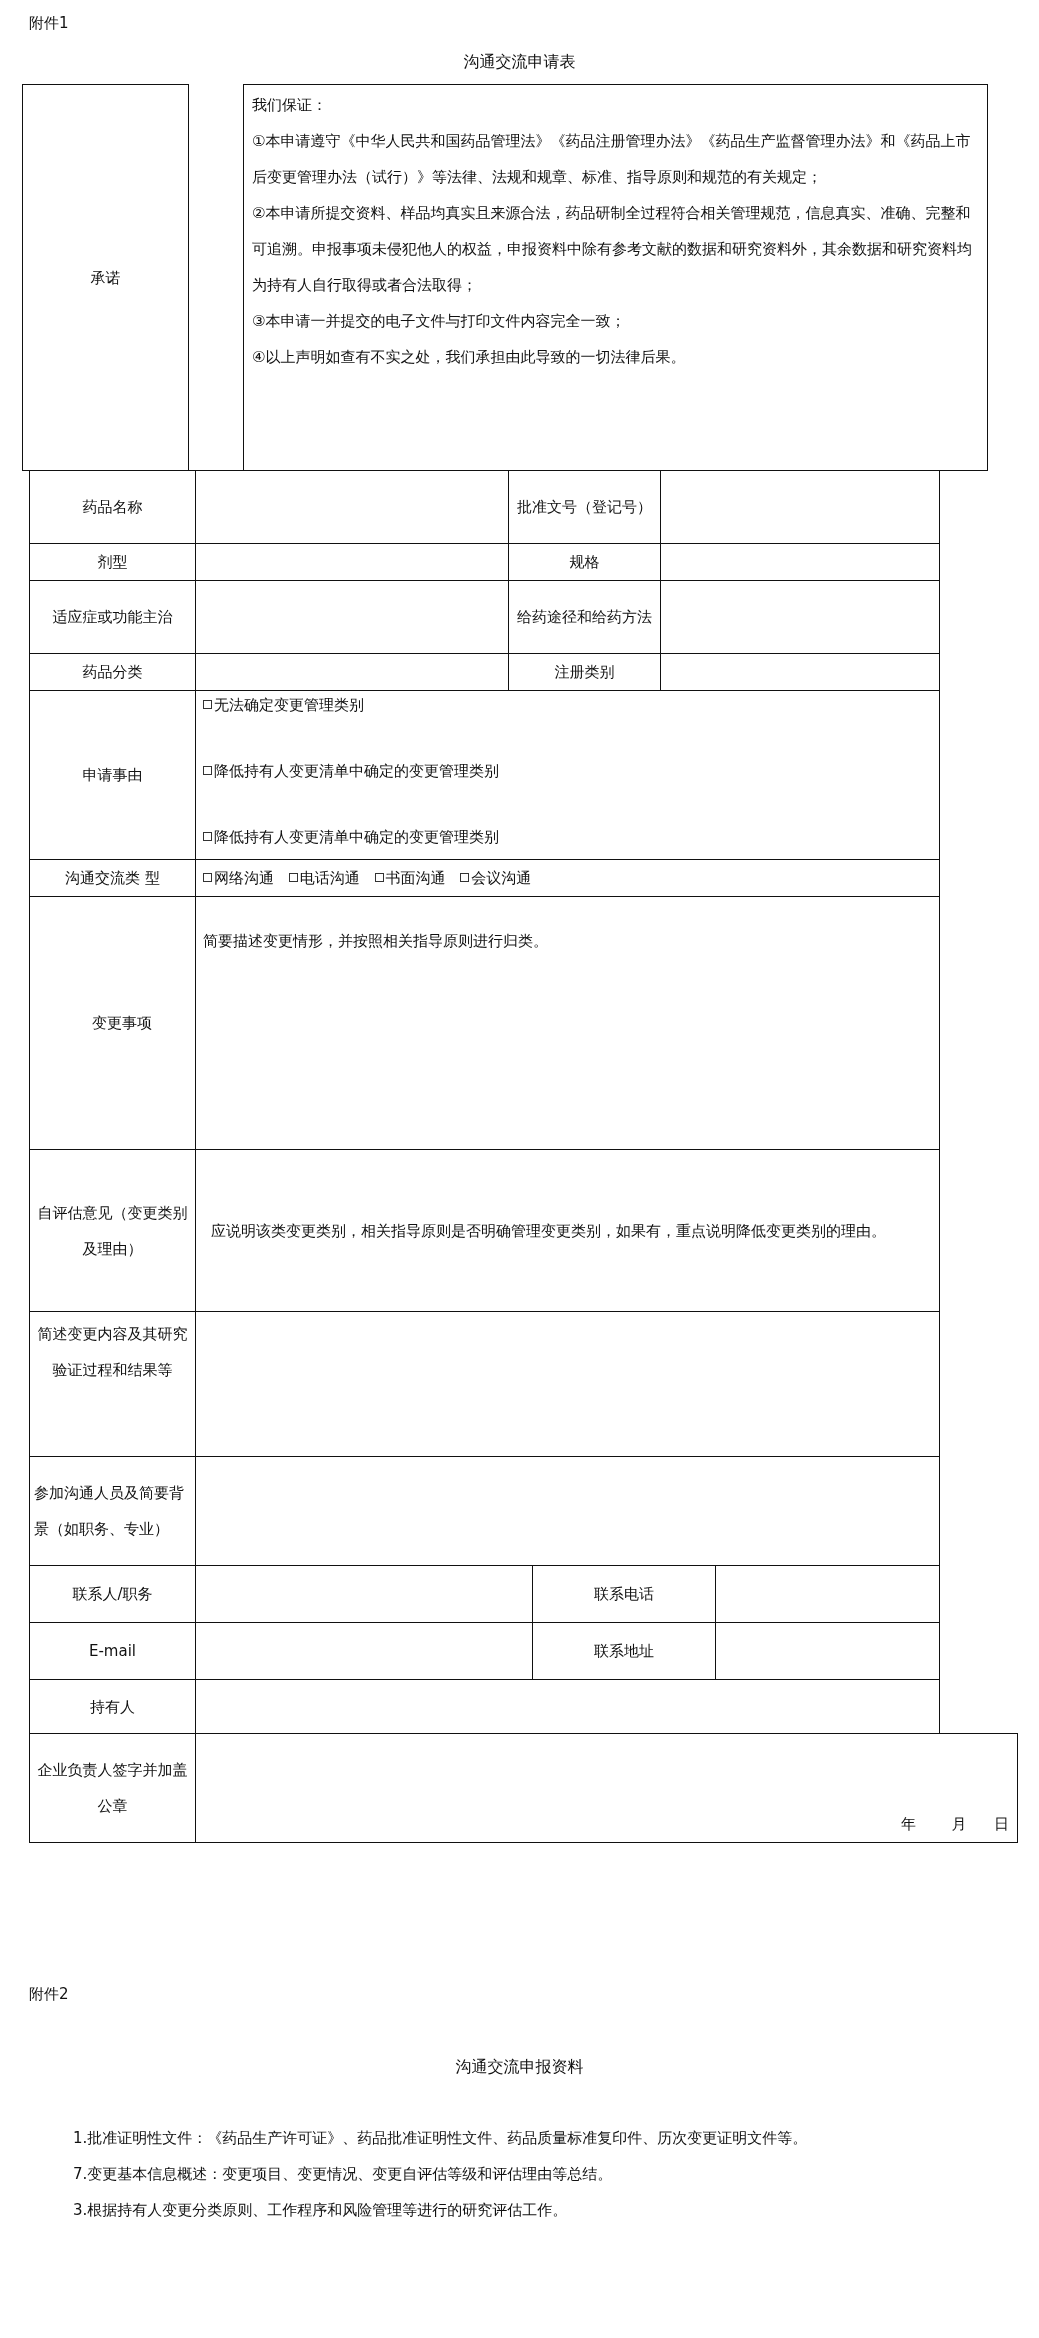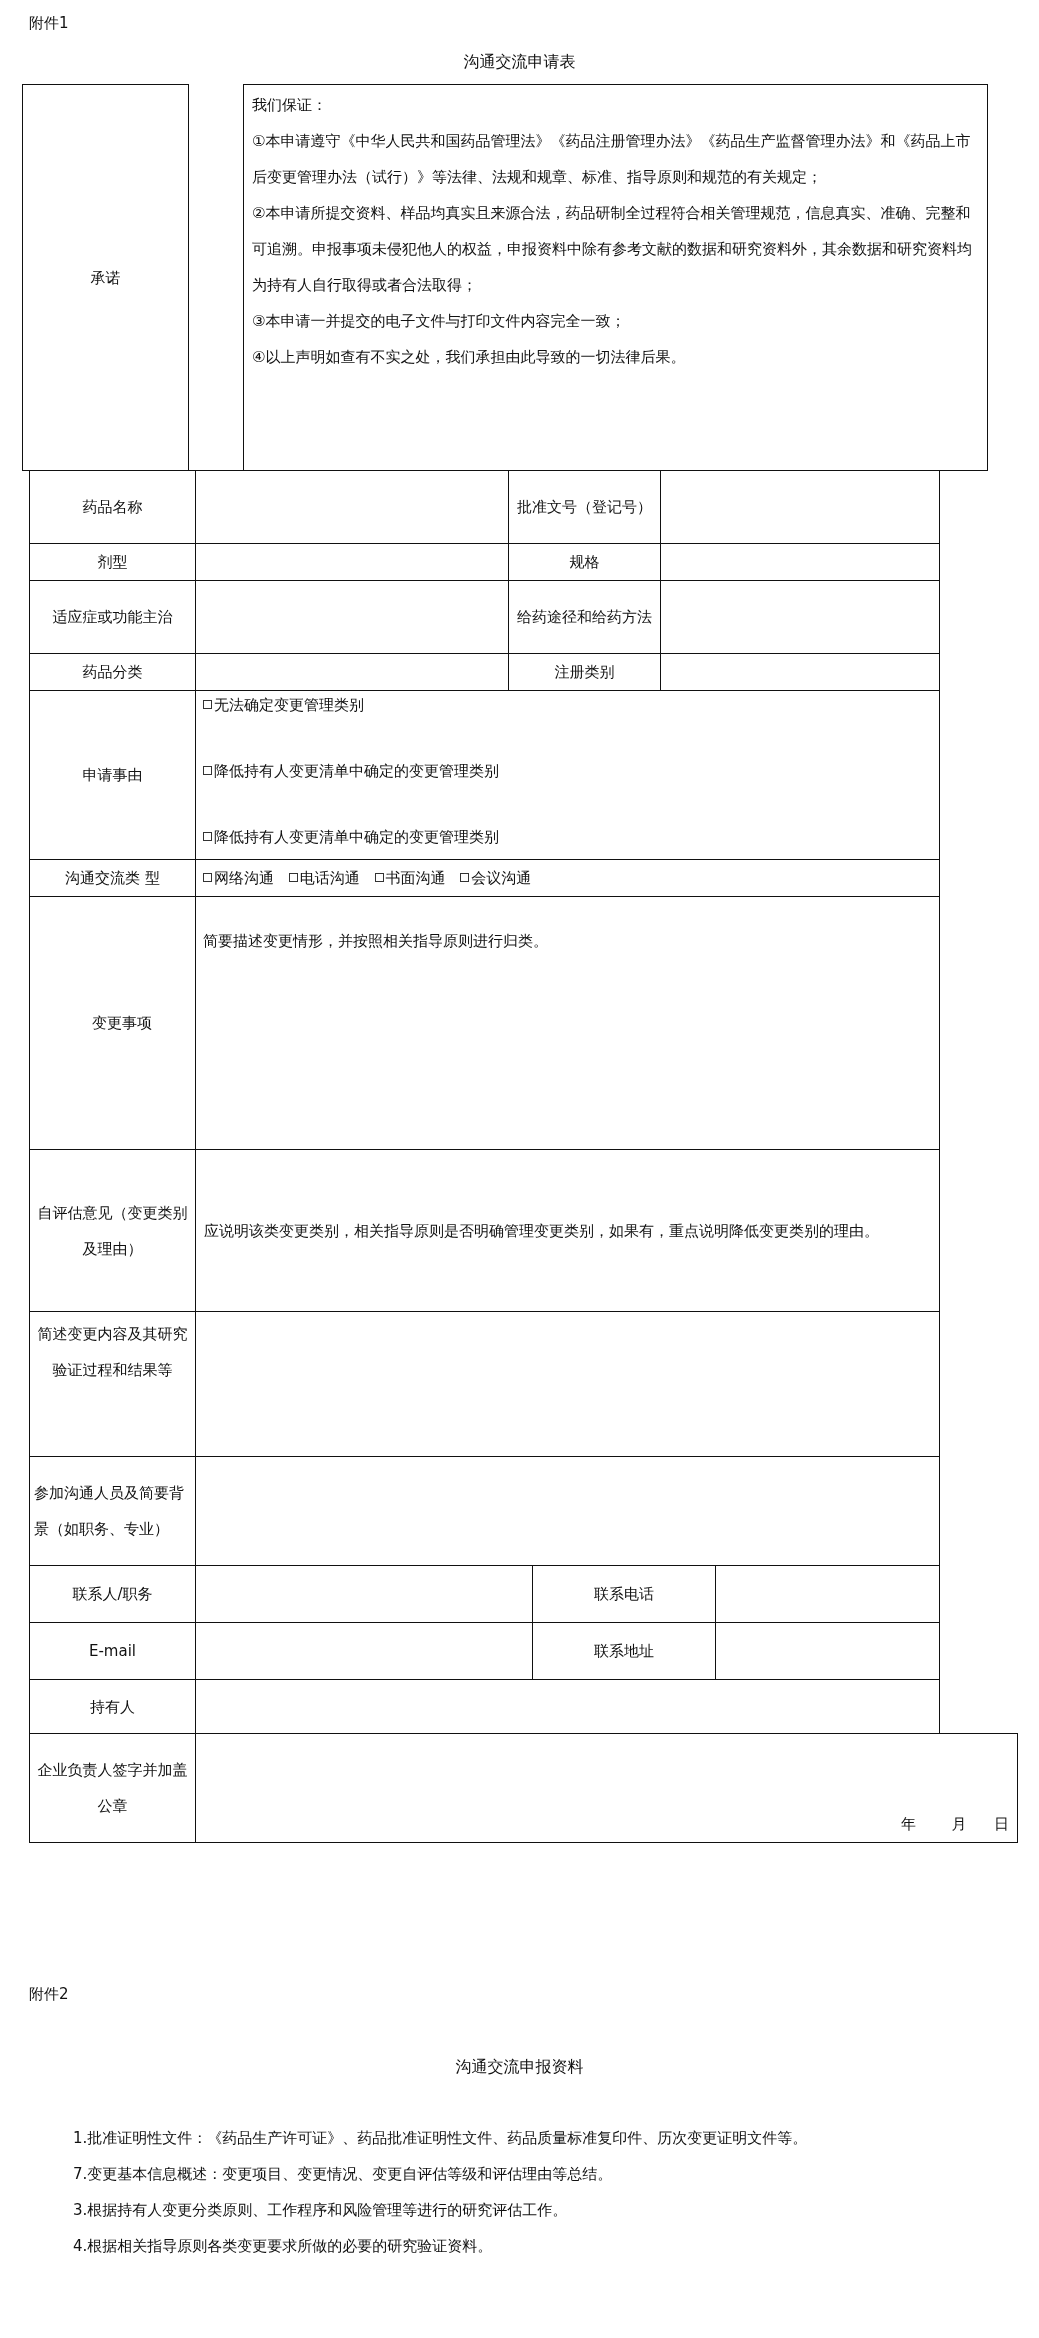--- a/index.html
+++ b/index.html
@@ -64,21 +64,21 @@
   <span class="opt"><span class="chk"></span><span>书面沟通</span></span>
   <span class="opt"><span class="chk"></span><span>会议沟通</span></span>
 </div>
 
 <div class="cell lbl" style="left:29px;top:896px;width:167px;height:254px;padding-left:25px;">变更事项</div>
 <div class="cell" style="left:195px;top:896px;width:745px;height:254px;">
   <div class="abs" style="left:7px;top:32px;line-height:24px;">简要描述变更情形，并按照相关指导原则进行归类。</div>
 </div>
 
 <div class="cell lbl" style="left:29px;top:1149px;width:167px;height:163px;">自评估意见（变更类别及理由）</div>
-<div class="cell" style="left:195px;top:1149px;width:745px;height:163px;display:flex;align-items:center;padding:0 8px;">
+<div class="cell" style="left:195px;top:1149px;width:745px;height:163px;display:flex;align-items:center;padding:0 15px;">
   <div class="para" style="width:100%;">应说明该类变更类别，相关指导原则是否明确管理变更类别，如果有，重点说明降低变更类别的理由。</div>
 </div>
 
 <div class="cell lbl" style="left:29px;top:1311px;width:167px;height:146px;align-items:flex-start;padding-top:4px;">简述变更内容及其研究验证过程和结果等</div>
 <div class="cell" style="left:195px;top:1311px;width:745px;height:146px;"></div>
 
 <div class="cell lbl" style="left:29px;top:1456px;width:167px;height:110px;justify-content:flex-start;text-align:left;padding:0 4px;">参加沟通人员及简要背景（如职务、专业）</div>
 <div class="cell" style="left:195px;top:1456px;width:745px;height:110px;"></div>
 
 <div class="cell lbl" style="left:29px;top:1565px;width:167px;height:58px;">联系人/职务</div>
@@ -104,14 +104,13 @@
     <span>日</span>
   </div>
 </div>
 
 <div class="abs" style="left:29px;top:1985px;">附件2</div>
 <div class="abs title" style="left:0;top:2057px;">沟通交流申报资料</div>
 <div class="abs" style="left:29px;top:2120px;width:910px;line-height:36px;">
   <div style="text-indent:44px;">1.批准证明性文件：《药品生产许可证》、药品批准证明性文件、药品质量标准复印件、历次变更证明文件等。</div>
   <div style="text-indent:44px;">7.变更基本信息概述：变更项目、变更情况、变更自评估等级和评估理由等总结。</div>
   <div style="text-indent:44px;">3.根据持有人变更分类原则、工作程序和风险管理等进行的研究评估工作。</div>
-  <div style="text-indent:44px;">4.根据相关指导原则各类变更要求所做的必要的研究验证资料。</div>
 </div>
 
 </body></html>

